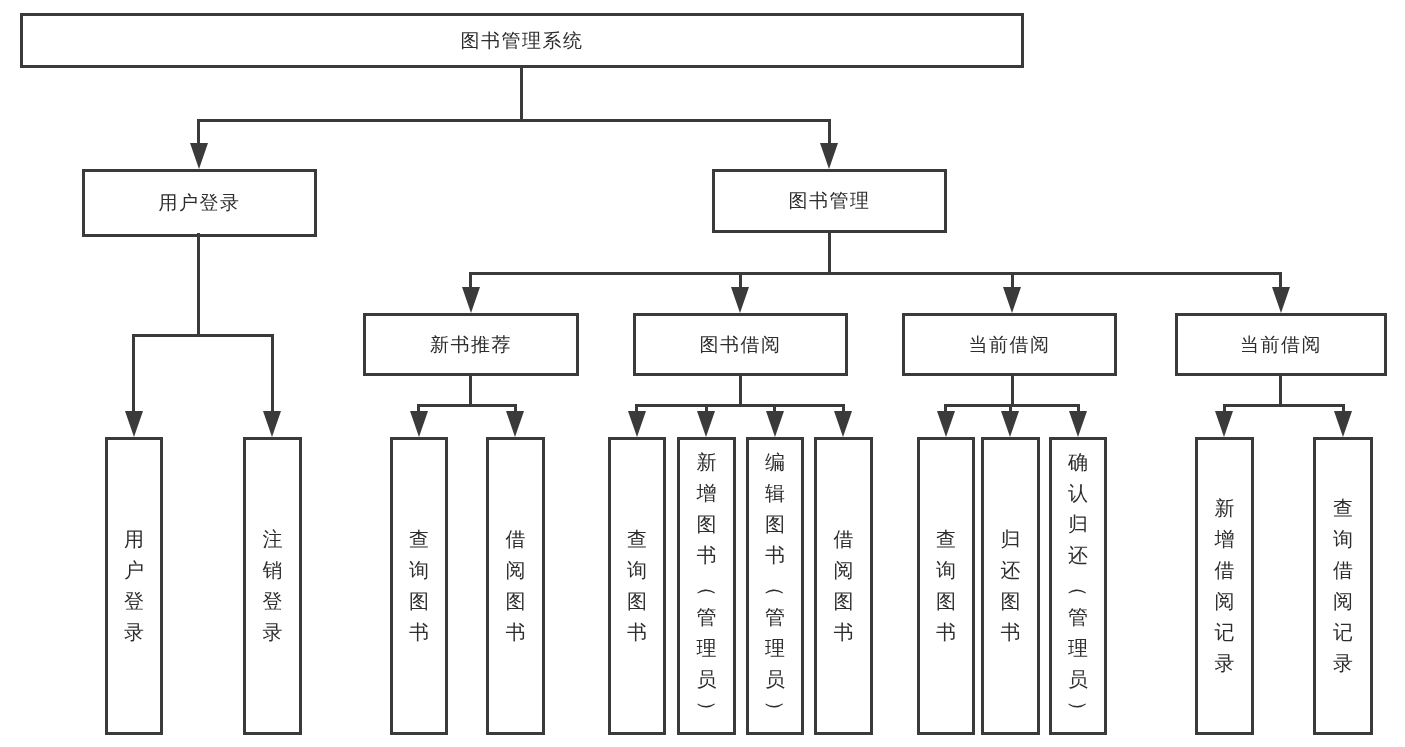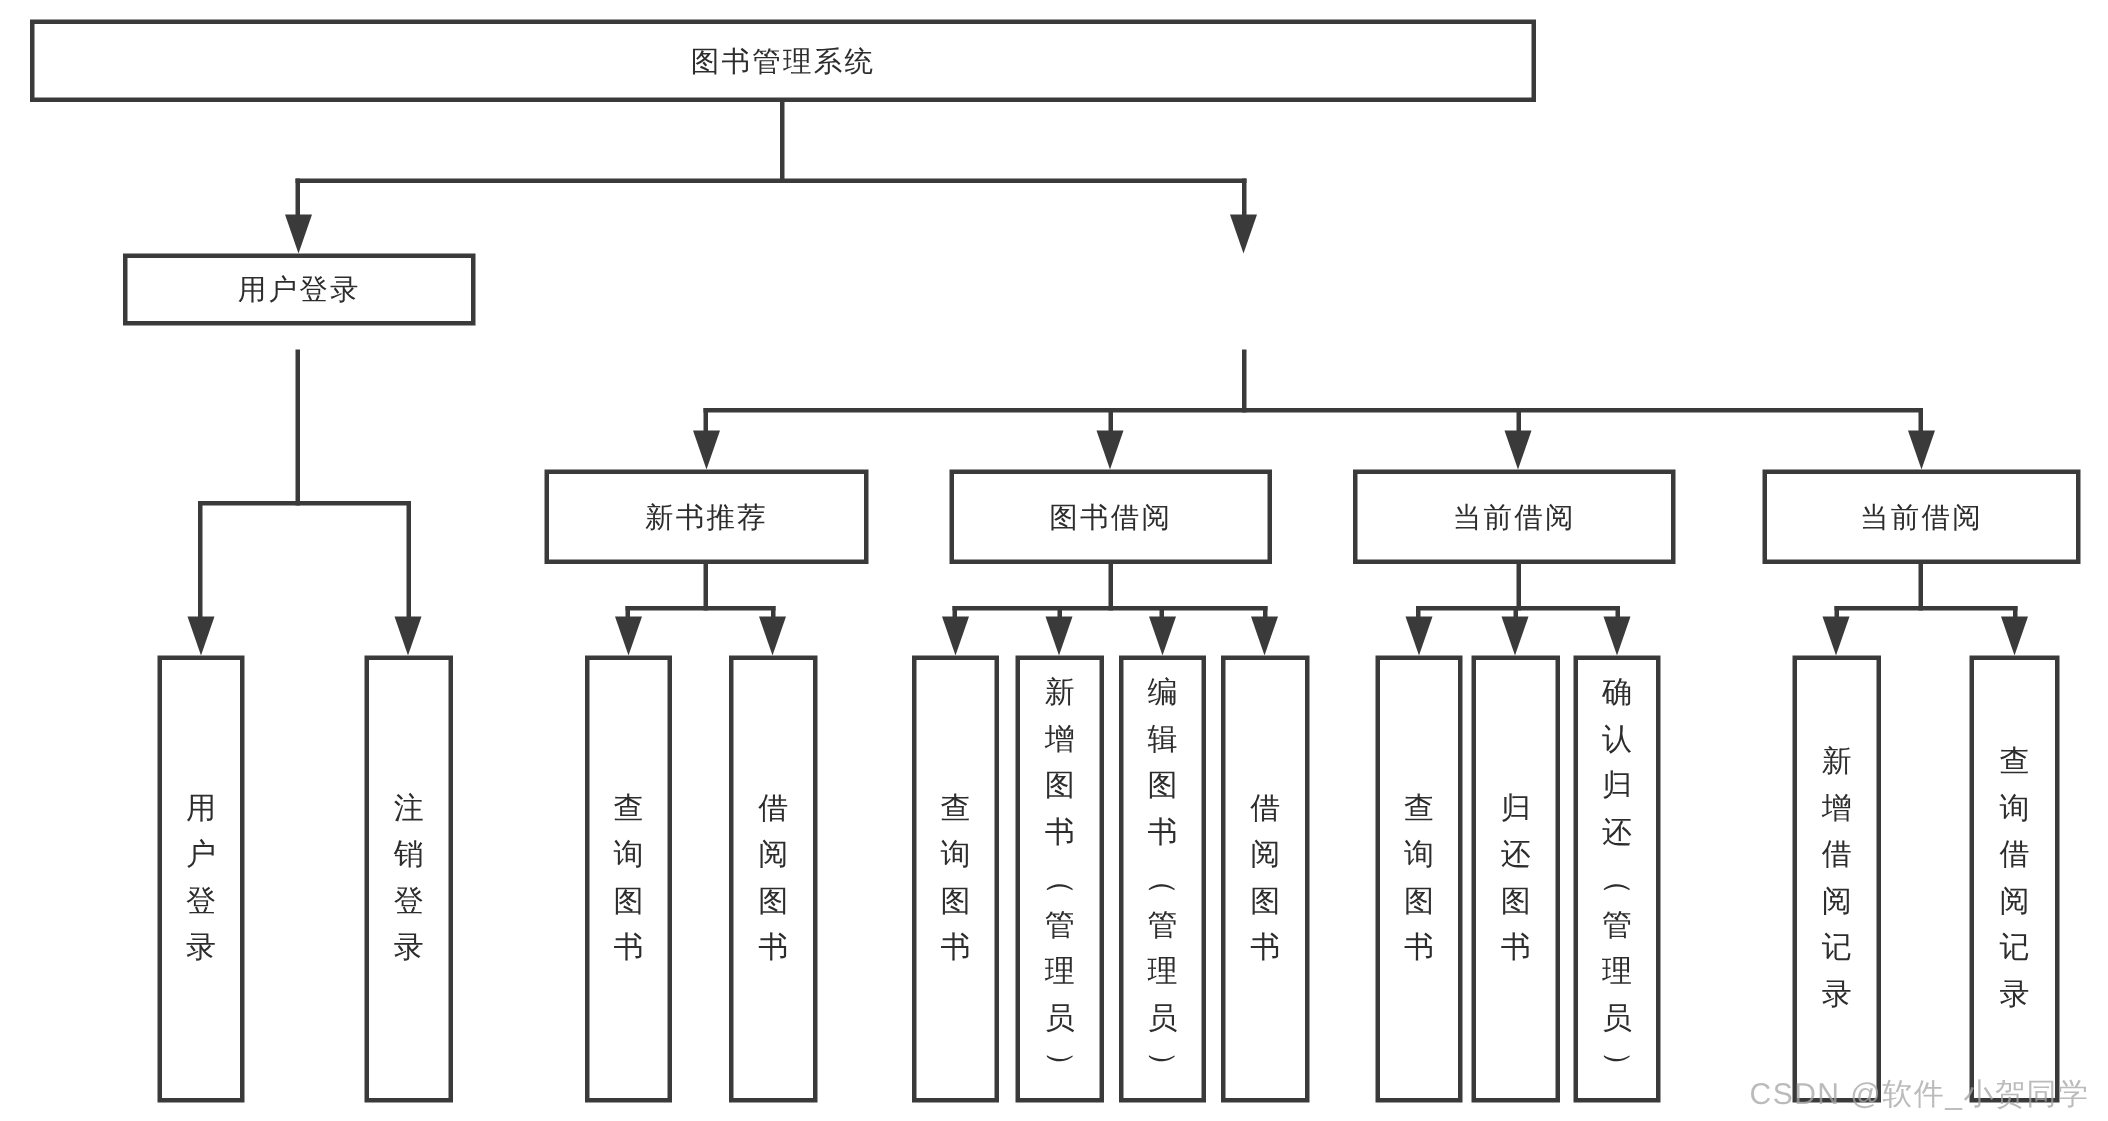--- a/index.html
+++ b/index.html
@@ -57,22 +57,25 @@
     <span>图书管理系统</span>
   </div>
 
   <div class="vline" style="left:520px;top:68px;height:52px"></div>
   <div class="hline" style="left:197px;top:119px;width:634px"></div>
   <div class="vline" style="left:197px;top:119px;height:28px"></div>
   <div class="arrow" style="left:190px;top:143px"></div>
   <div class="vline" style="left:828px;top:119px;height:28px"></div>
   <div class="arrow" style="left:820px;top:143px"></div>
 
-  <div class="box h" style="left:82px;top:169px;width:235px;height:48px">
+  <div class="box h" style="left:82px;top:169px;width:235px;height:68px">
     <span>用户登录</span>
+  </div>
+  <div class="box h" style="left:712px;top:169px;width:235px;height:64px">
+    <span>图书管理</span>
   </div>
 
   <div class="vline" style="left:197px;top:233px;height:104px"></div>
   <div class="hline" style="left:132px;top:334px;width:142px"></div>
   <div class="vline" style="left:132px;top:334px;height:80px"></div>
   <div class="arrow" style="left:125px;top:411px"></div>
   <div class="vline" style="left:271px;top:334px;height:80px"></div>
   <div class="arrow" style="left:263px;top:411px"></div>
 
   <div class="vline" style="left:828px;top:233px;height:42px"></div>
@@ -254,14 +257,13 @@
     <div class="v-label">
         <span>查</span>
         <span>询</span>
         <span>借</span>
         <span>阅</span>
         <span>记</span>
         <span>录</span>
       </div>
   </div>
 
-  <div class="watermark">CSDN @软件_小贺同学</div>
 </div>
 
 </body></html>

